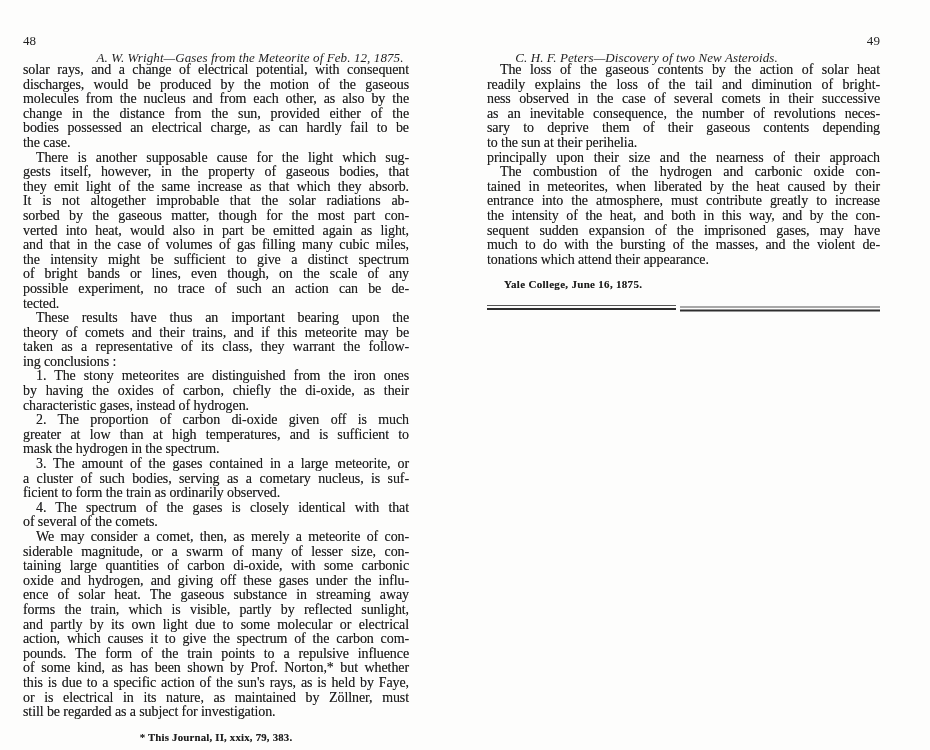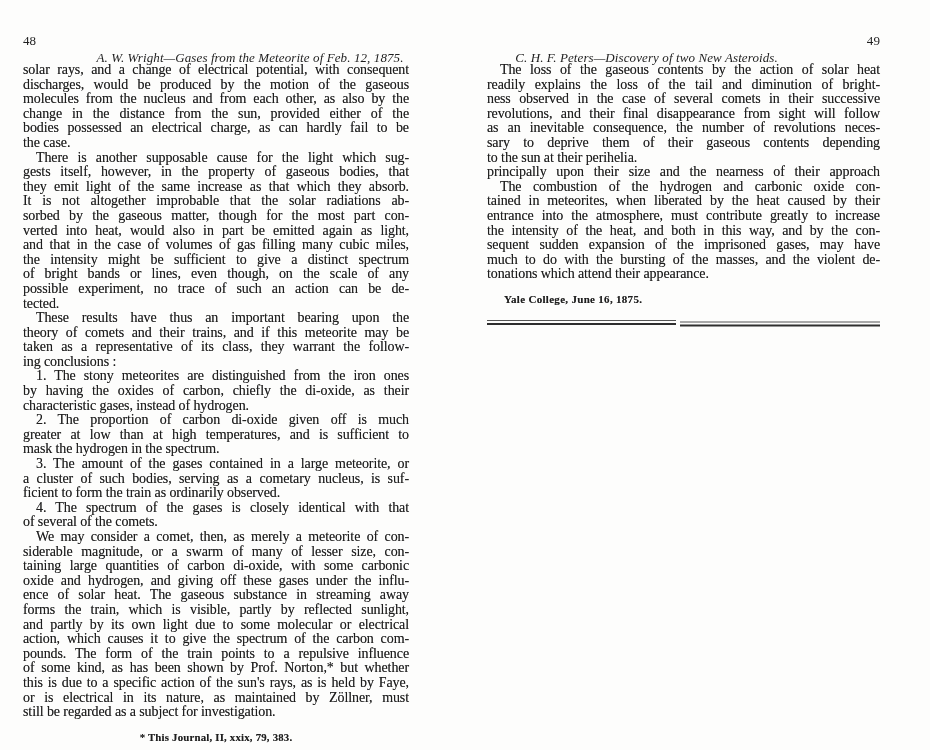--- a/index.html
+++ b/index.html
@@ -114,21 +114,20 @@
 
   <section class="page right">
     <header class="running-head">
       <span class="title">C. H. F. Peters—Discovery of two New Asteroids.</span>
       <span class="pagenum rightnum">49</span>
     </header>
     <div class="body-col">
         <div class="tline indent">The loss of the gaseous contents by the action of solar heat</div>
         <div class="tline">readily explains the loss of the tail and diminution of bright-</div>
         <div class="tline">ness observed in the case of several comets in their successive</div>
-        <div class="tline">revolutions, and their final disappearance from sight will follow</div>
         <div class="tline">as an inevitable consequence, the number of revolutions neces-</div>
         <div class="tline">sary to deprive them of their gaseous contents depending</div>
         <div class="tline end">to the sun at their perihelia.</div>
         <div class="tline">principally upon their size and the nearness of their approach</div>
         <div class="tline indent">The combustion of the hydrogen and carbonic oxide con-</div>
         <div class="tline">tained in meteorites, when liberated by the heat caused by their</div>
         <div class="tline">entrance into the atmosphere, must contribute greatly to increase</div>
         <div class="tline">the intensity of the heat, and both in this way, and by the con-</div>
         <div class="tline">sequent sudden expansion of the imprisoned gases, may have</div>
         <div class="tline">much to do with the bursting of the masses, and the violent de-</div>

